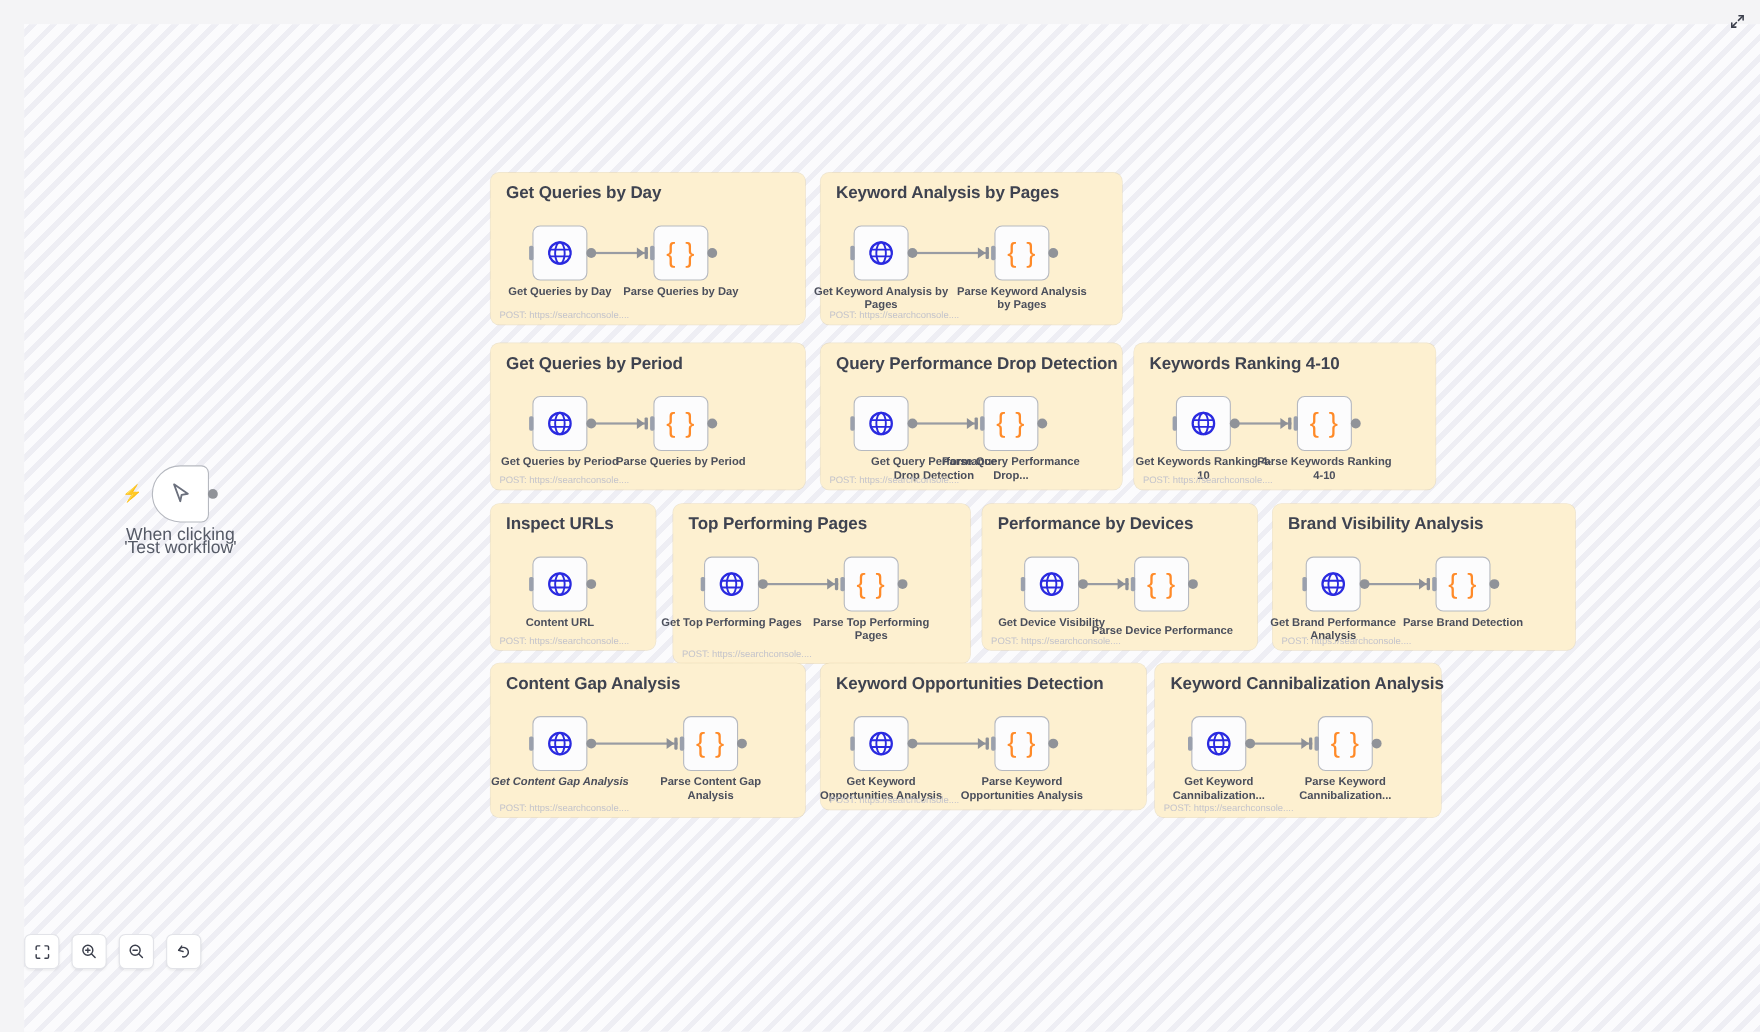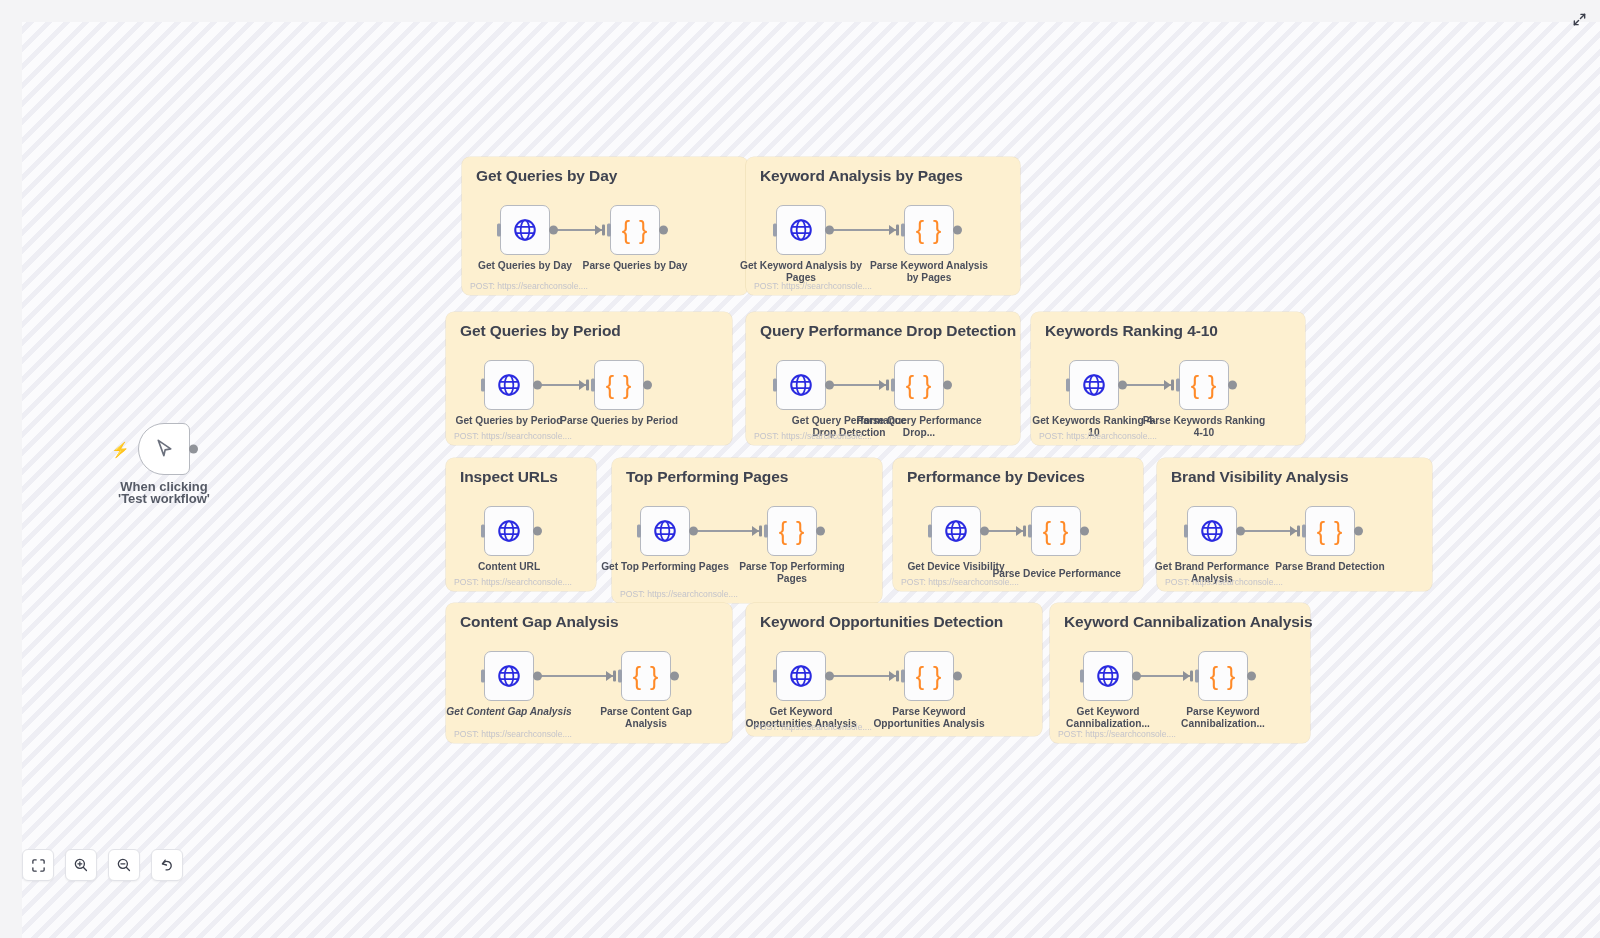--- a/index.html
+++ b/index.html
@@ -121,23 +121,23 @@
     font-weight: bold;
     color: #4b4f5c;
     text-align: center;
     line-height: 11.5px;
     white-space: pre-line;
     width: 130px;
     pointer-events: none;
   }
   .node-label.trigger-label {
     top: 58px;
-    font-weight: bold;
+    font-weight: normal;
     color: #555a66;
-    font-size: 13px;
+    font-size: 16px;
     width: 110px;
   }
   .node-sub {
     position: absolute;
     font-size: 8.6px;
     color: #c3c3cb;
     white-space: nowrap;
     pointer-events: none;
   }
 
@@ -212,21 +212,21 @@
     <svg width="15" height="15" viewBox="0 0 16 16" fill="none">
       <path d="M9.5 2.5h4v4" stroke="#3b3f4c" stroke-width="1.5" stroke-linecap="round" stroke-linejoin="round"></path>
       <path d="M6.5 13.5h-4v-4" stroke="#3b3f4c" stroke-width="1.5" stroke-linecap="round" stroke-linejoin="round"></path>
       <path d="M13.5 2.5L9 7" stroke="#3b3f4c" stroke-width="1.5" stroke-linecap="round"></path>
       <path d="M2.5 13.5L7 9" stroke="#3b3f4c" stroke-width="1.5" stroke-linecap="round"></path>
     </svg>
   </div>
 
   <div id="canvas">
     <div id="groups-layer">
-        <div class="group-wrap" style="left: 440px; top: 135px; width: 286px; height: 138px;">
+        <div class="group-wrap" style="left: 424px; top: 135px; width: 286px; height: 138px;">
           <div class="sticky" style="left: 0px; top: 0px; width: 286px; height: 138px;"></div>
           <div class="sticky-title">Get Queries by Day</div>
           <div class="conn" style="left: 93px; top: 72.2px; width: 50px;"></div>
           <div class="conn-arrow" style="left: 133px; top: 73px;"></div>
           <div class="conn-bar" style="left: 139.5px; top: 73px;"></div>
           <div class="node" style="left: 38px; top: 48px;">
             <svg width="26" height="26" viewBox="0 0 24 24" fill="none">
     <circle cx="12" cy="12" r="9" stroke="#2a2ae0" stroke-width="1.9"></circle>
     <ellipse cx="12" cy="12" rx="4" ry="9" stroke="#2a2ae0" stroke-width="1.6"></ellipse>
     <path d="M3.3 9.2h17.4M3.3 14.8h17.4" stroke="#2a2ae0" stroke-width="1.6"></path>

